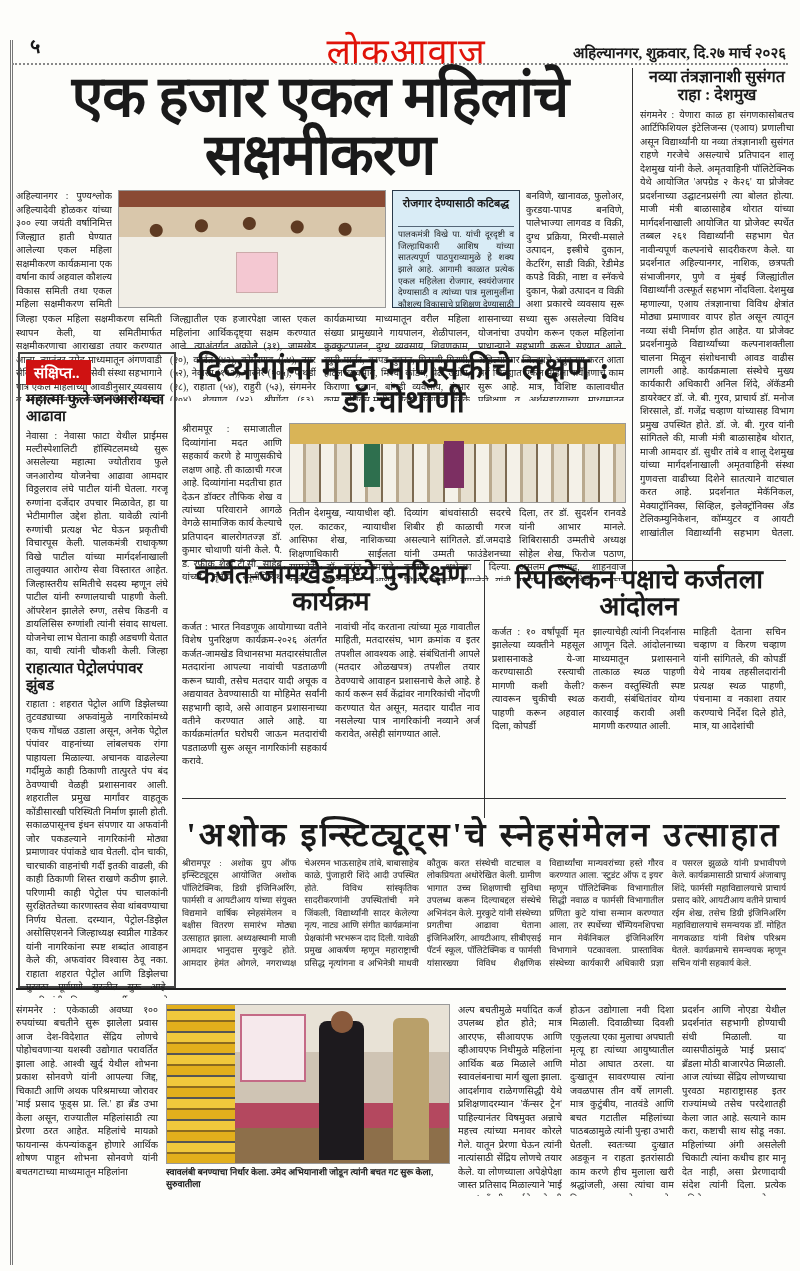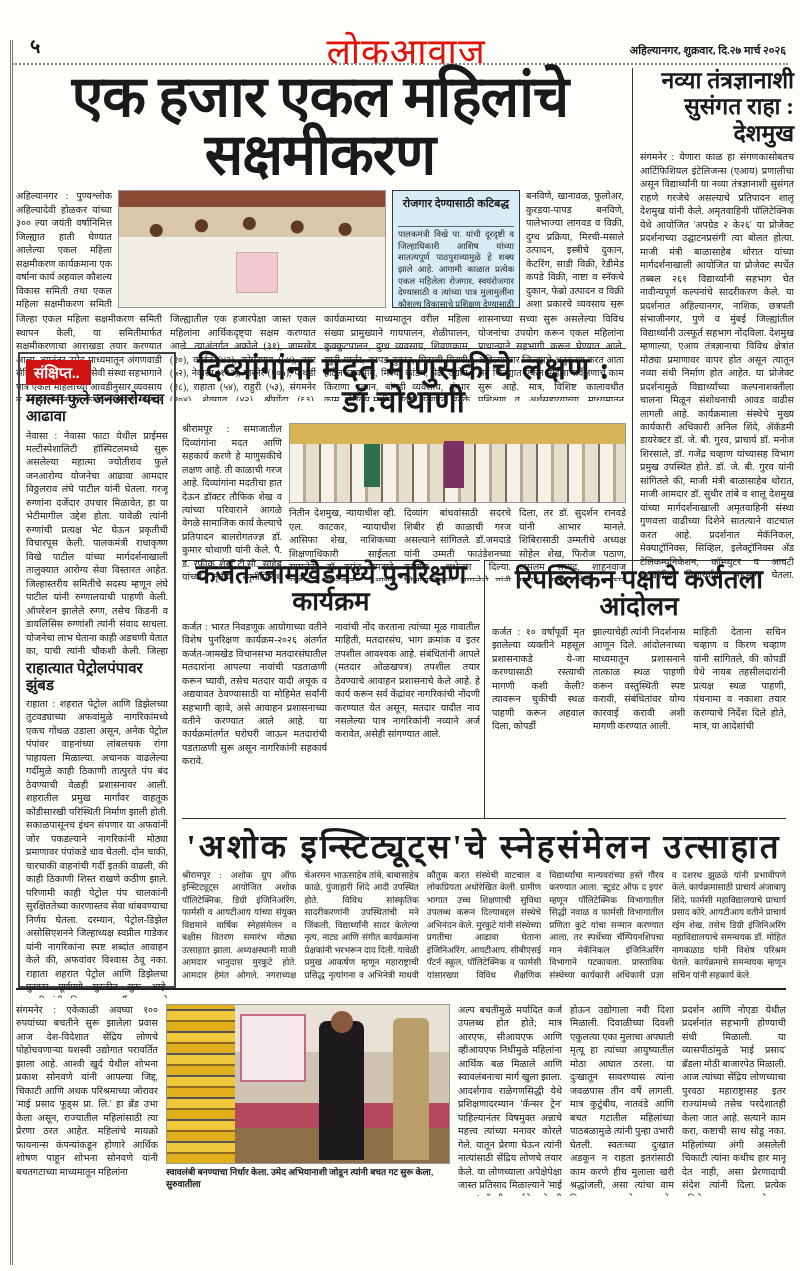--- a/index.html
+++ b/index.html
@@ -7,21 +7,21 @@
     position:relative;width:800px;height:1271px;margin:0 auto;
     background:#fdfdfa;overflow:hidden;
     font-family:"Liberation Serif","DejaVu Serif",serif;color:#1a1a1a;
   }
   .edge-rule{position:absolute;left:10px;top:40px;bottom:6px;width:0;border-left:3px double #777;}
   
   .hdr{position:absolute;top:30px;left:26px;right:14px;height:30px;}
   .hdr .pageno{position:absolute;left:4px;top:2px;font-size:20px;font-weight:bold;}
   .hdr .masthead{position:absolute;left:0;right:0;top:-4px;text-align:center;
     font-size:36px;font-weight:normal;letter-spacing:1px;}
-  .hdr .dateline{position:absolute;right:0;top:12px;font-size:11px;font-weight:bold;}
+  .hdr .dateline{position:absolute;right:0;top:12px;font-size:15px;font-weight:bold;}
   .dotted-rule{position:absolute;top:63px;left:12px;right:12px;border-top:2px dotted #888;}
   
   .body-txt{font-size:9.5px;line-height:1.42;text-align:justify;overflow:hidden;word-break:break-word;}
   .colgap{display:flex;gap:8px;}
   .colgap>div{flex:1;overflow:hidden;}
   
   .lead{position:absolute;left:16px;top:68px;width:608px;height:278px;}
   .lead .hl{font-size:57px;font-weight:bold;text-align:center;line-height:1.02;letter-spacing:-1px;}
   .lead .sub{font-size:19px;font-weight:bold;text-align:center;margin-top:3px;line-height:1.1;}
   .lead-row{display:flex;gap:6px;margin-top:6px;height:118px;}
@@ -36,21 +36,21 @@
       radial-gradient(circle at 85% 33%, #5e3a22 0 6px, rgba(0,0,0,0) 7px),
       linear-gradient(to bottom, #8a4a34 0 14%, #d9c7ab 14% 40%, #f1eee6 40% 100%);}
   .lead-photo .paper{position:absolute;left:44%;top:52%;width:15%;height:34%;background:#f4c8d2;border:1px solid #caa;}
   .infobox{width:116px;background:#d9ecf6;border:1px solid #2a3a4a;padding:4px 5px;overflow:hidden;}
   .infobox .ib-title{font-size:11px;font-weight:bold;text-align:center;border-bottom:1px solid #567;padding-bottom:16px;margin-bottom:2px;}
   .infobox .ib-body{font-size:8.6px;line-height:1.35;text-align:justify;}
   .lead-row .c2{flex:1;}
   .lead-row2{margin-top:5px;height:88px;}
   
   .rail-r{position:absolute;left:632px;top:68px;width:154px;height:512px;border-left:1px solid #333;padding-left:7px;}
-  .rail-r .hl{font-size:23px;font-weight:bold;text-align:right;line-height:1.15;margin-bottom:4px;}
+  .rail-r .hl{font-size:16px;font-weight:bold;text-align:center;line-height:1.15;margin-bottom:4px;}
   .rail-r .body-txt{height:430px;}
   
   .rail-l{position:absolute;left:18px;top:352px;width:158px;height:636px;border:2px solid #444;
     padding:6px 6px 4px 6px;box-sizing:border-box;}
   .brief-label{display:inline-block;background:#cf1212;color:#fff;font-weight:bold;font-size:15px;
     padding:2px 12px 3px 8px;margin-bottom:4px;}
   .brief-title{font-size:15px;font-weight:bold;text-align:left;line-height:1.15;margin:2px 0 4px 0;}
   .rail-l .b1{height:228px;}
   .rail-l .b2{height:300px;}
   
@@ -69,21 +69,21 @@
   .divyang-photo .sari2{position:absolute;left:22%;top:26%;width:5%;height:55%;background:#2e6f4e;}
   .divyang .subcols{height:74px;}
   
   .karjat{position:absolute;left:182px;top:560px;width:298px;height:258px;border-top:1px solid #333;box-sizing:border-box;}
   .karjat .hl,.republican .hl{font-size:26px;font-weight:bold;text-align:center;line-height:1.05;margin-bottom:5px;}
   .karjat .colgap{height:196px;}
   .republican{position:absolute;left:484px;top:560px;width:302px;height:258px;border-top:1px solid #333;border-left:1px solid #333;
     padding:5px 0 0 7px;box-sizing:border-box;}
   .republican .colgap{height:196px;}
   
-  .ashok{position:absolute;left:182px;top:818px;width:604px;height:168px;border-top:1px solid #333;padding-top:12px;box-sizing:border-box;}
+  .ashok{position:absolute;left:182px;top:798px;width:604px;height:168px;border-top:1px solid #333;padding-top:20px;box-sizing:border-box;}
   .ashok .hl{font-size:33px;font-weight:bold;text-align:center;letter-spacing:3px;line-height:1.0;margin-bottom:5px;}
   .ashok .colgap{height:112px;}
   .ashok .body-txt{font-size:8.8px;}
   
   .bottom{position:absolute;left:16px;top:988px;width:770px;height:278px;border-top:2px solid #222;padding-top:6px;box-sizing:border-box;}
   .bottom .hl{font-size:45px;font-weight:bold;text-align:center;letter-spacing:0px;line-height:1.0;
     -webkit-text-stroke:1px #111;}
   .bottom-row{display:flex;gap:8px;margin-top:8px;height:192px;}
   .bottom .c1{width:142px;height:192px;}
   .photo-wrap{width:284px;}
@@ -183,21 +183,21 @@
     </div>
   </div>
 
   <div class="ashok">
     <div class="hl">'अशोक इन्स्टिट्यूट्स'चे स्नेहसंमेलन उत्साहात</div>
     <div class="colgap">
       <div class="body-txt">श्रीरामपूर : अशोक ग्रुप ऑफ इन्स्टिट्यूट्स आयोजित अशोक पॉलिटेक्निक, डिग्री इंजिनिअरिंग, फार्मसी व आयटीआय यांच्या संयुक्त विद्यमाने वार्षिक स्नेहसंमेलन व बक्षीस वितरण समारंभ मोठ्या उत्साहात झाला. अध्यक्षस्थानी माजी आमदार भानुदास मुरकुटे होते. आमदार हेमंत ओगले, नगराध्यक्ष करण ससाणे, माई संस्थानचे माजी विश्वस्त सचिन गुजर,</div>
       <div class="body-txt">चेअरमन भाऊसाहेब तांबे, बाबासाहेब काळे, पुंजाहारी शिंदे आदी उपस्थित होते. विविध सांस्कृतिक सादरीकरणांनी उपस्थितांची मने जिंकली, विद्यार्थ्यांनी सादर केलेल्या नृत्य, नाट्य आणि संगीत कार्यक्रमांना प्रेक्षकांनी भरभरून दाद दिली. यावेळी प्रमुख आकर्षण म्हणून महाराष्ट्राची प्रसिद्ध नृत्यांगना व अभिनेत्री माधवी पाटील यांनी उपस्थित</div>
       <div class="body-txt">कौतुक करत संस्थेची वाटचाल व लोकप्रियता अधोरेखित केली. ग्रामीण भागात उच्च शिक्षणाची सुविधा उपलब्ध करून दिल्याबद्दल संस्थेचे अभिनंदन केले. मुरकुटे यांनी संस्थेच्या प्रगतीचा आढावा घेताना इंजिनिअरिंग, आयटीआय, सीबीएसई पॅटर्न स्कूल, पॉलिटेक्निक व फार्मसी यांसारख्या विविध शैक्षणिक शाखांमधील वाटचाल अधोरेखित केली.</div>
       <div class="body-txt">विद्यार्थ्यांचा मान्यवरांच्या हस्ते गौरव करण्यात आला. 'स्टुडंट ऑफ द इयर' म्हणून पॉलिटेक्निक विभागातील सिद्धी नवाळ व फार्मसी विभागातील प्रणिता कुटे यांचा सन्मान करण्यात आला, तर स्पर्धेच्या चॅम्पियनशिपचा मान मेकॅनिकल इंजिनिअरिंग विभागाने पटकावला. प्रास्ताविक संस्थेच्या कार्यकारी अधिकारी प्रज्ञा मुरकुटे यांनी केले.</div>
-      <div class="body-txt">व दशरथ झुळळे यांनी प्रभावीपणे केले. कार्यक्रमासाठी प्राचार्य अंजाबापू शिंदे, फार्मसी महाविद्यालयाचे प्राचार्य प्रसाद कोरे, आयटीआय वतीने प्राचार्य रईम शेख, तसेच डिग्री इंजिनिअरिंग महाविद्यालयाचे समन्वयक डॉ. मोहित नागकळाड यांनी विशेष परिश्रम घेतले. कार्यक्रमाचे समन्वयक म्हणून सचिन यांनी सहकार्य केले.</div>
+      <div class="body-txt">व पसरल झुळळे यांनी प्रभावीपणे केले. कार्यक्रमासाठी प्राचार्य अंजाबापू शिंदे, फार्मसी महाविद्यालयाचे प्राचार्य प्रसाद कोरे, आयटीआय वतीने प्राचार्य रईम शेख, तसेच डिग्री इंजिनिअरिंग महाविद्यालयाचे समन्वयक डॉ. मोहित नागकळाड यांनी विशेष परिश्रम घेतले. कार्यक्रमाचे समन्वयक म्हणून सचिन यांनी सहकार्य केले.</div>
     </div>
   </div>
 
   <div class="bottom">
     <div class="bottom-row">
       <div class="c1 body-txt">संगमनेर : एकेकाळी अवघ्या १०० रुपयांच्या बचतीने सुरू झालेला प्रवास आज देश-विदेशात सेंद्रिय लोणचे पोहोचवणाऱ्या यशस्वी उद्योगात परावर्तित झाला आहे. आश्वी खुर्द येथील शोभना प्रकाश सोनवणे यांनी आपल्या जिद्द, चिकाटी आणि अथक परिश्रमाच्या जोरावर 'माई प्रसाद फूड्स प्रा. लि.' हा ब्रँड उभा केला असून, राज्यातील महिलांसाठी त्या प्रेरणा ठरत आहेत. महिलांचे मायक्रो फायनान्स कंपन्यांकडून होणारे आर्थिक शोषण पाहून शोभना सोनवणे यांनी बचतगटाच्या माध्यमातून महिलांना</div>
       <div class="photo-wrap">
         <div class="bottom-photo">
           <div class="jars"></div>
           <div class="banner"></div>

